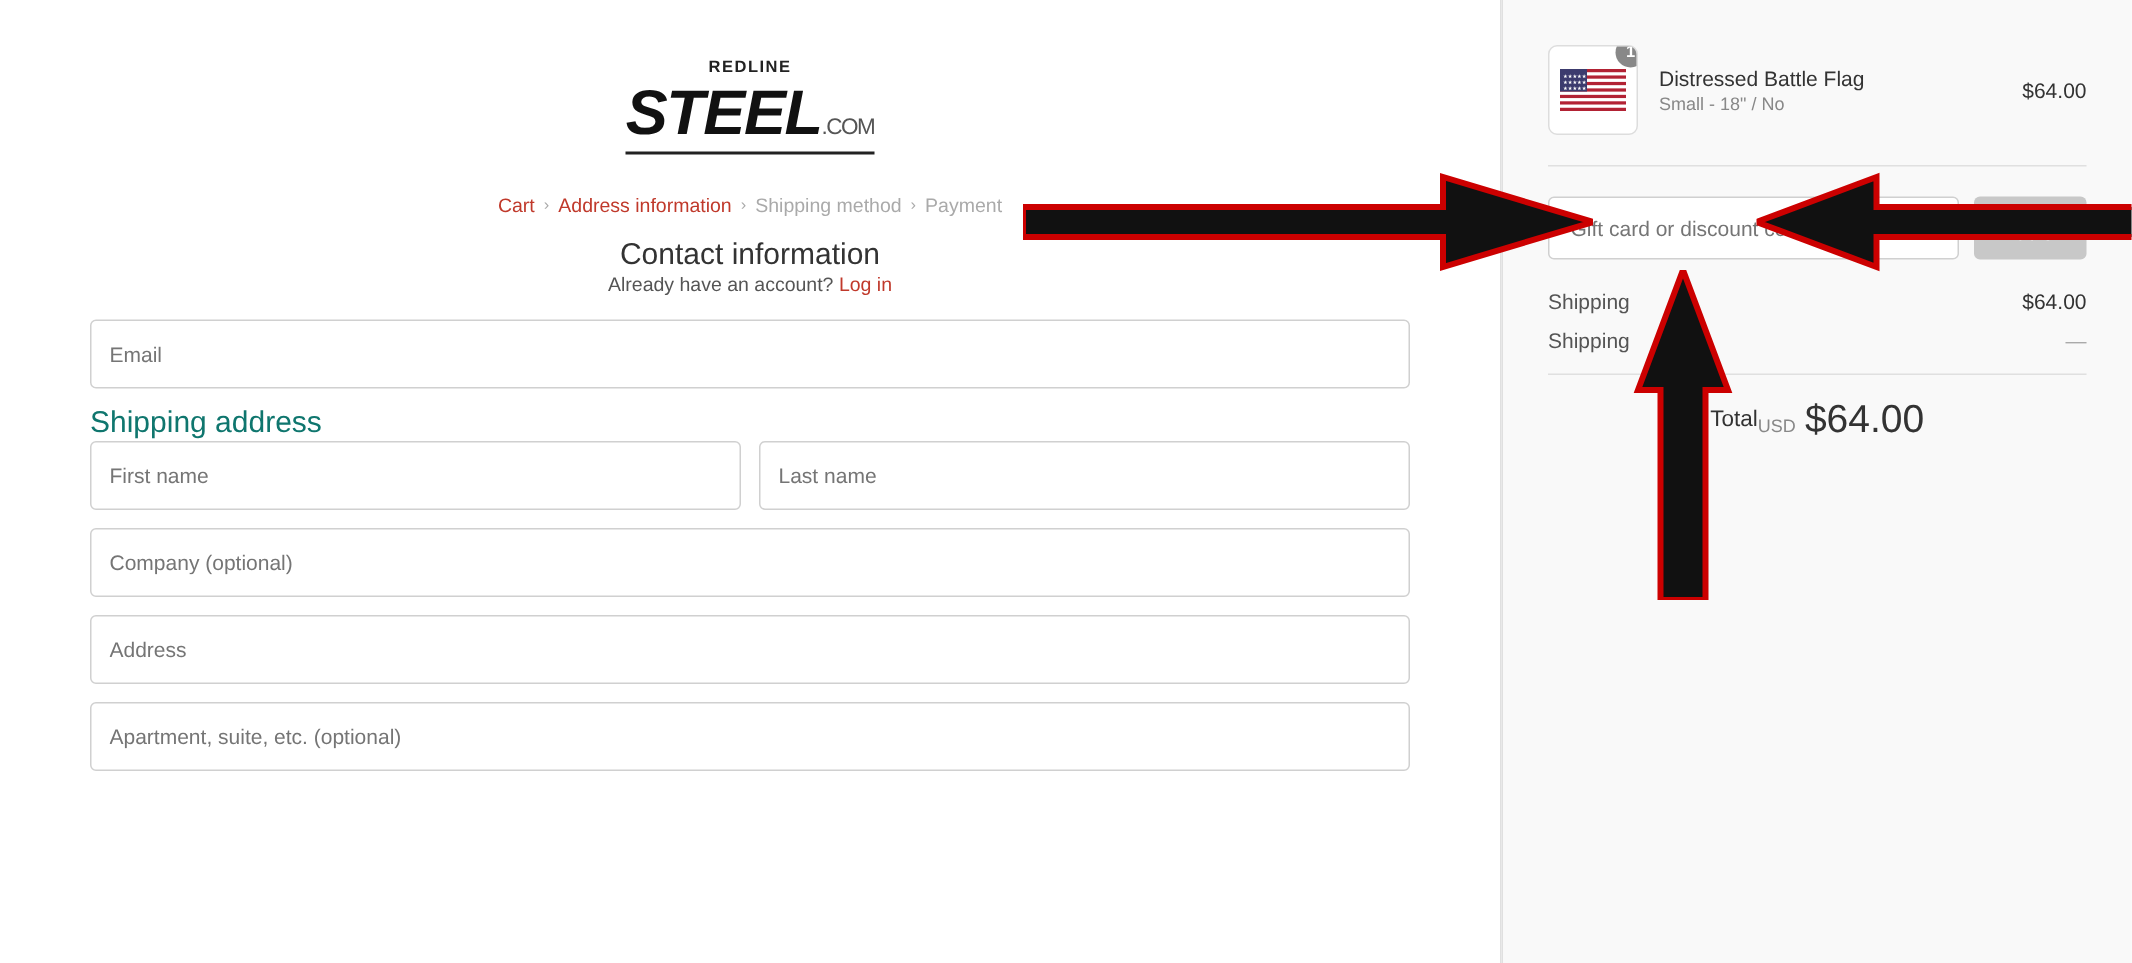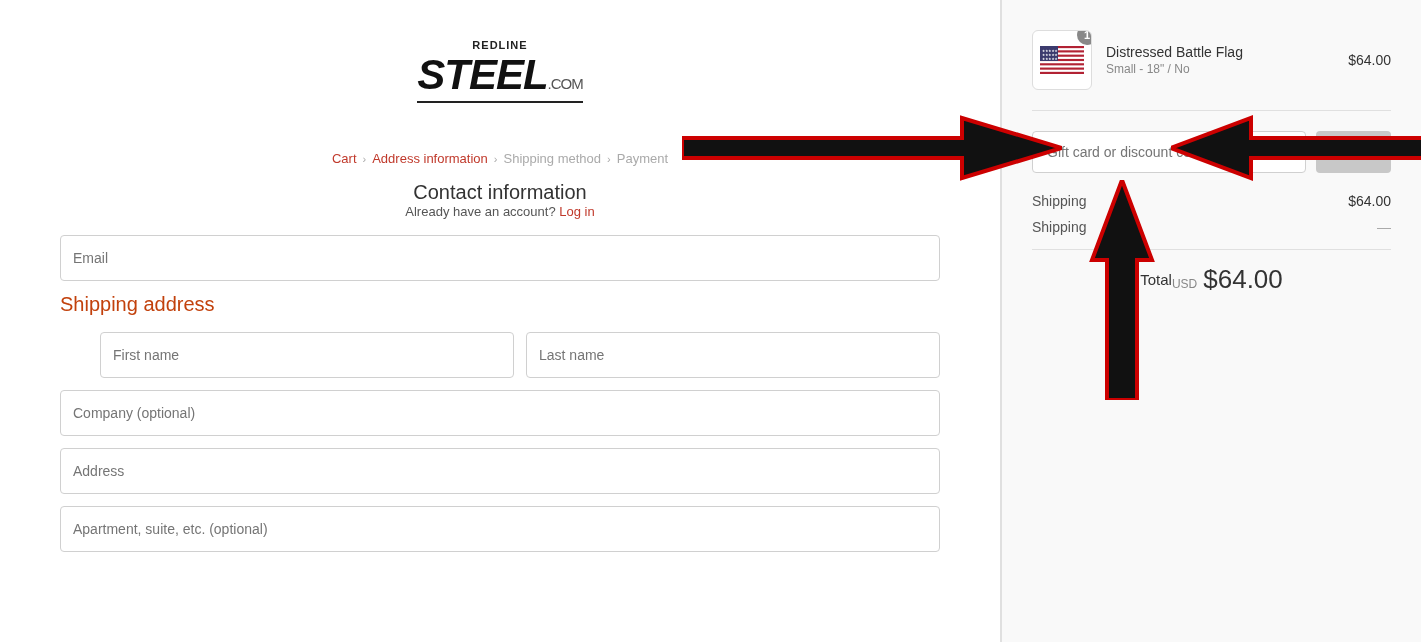--- a/index.html
+++ b/index.html
@@ -16,21 +16,21 @@
     .right-panel {
       width: 420px;
       background: #f9f9f9;
       padding: 30px 30px;
       border-left: 1px solid #e0e0e0;
     }
 
     
     .logo-area {
       text-align: center;
-      margin-bottom: 48px;
+      margin-bottom: 26px;
     }
     .logo-text {
       font-size: 11px;
       font-weight: 700;
       letter-spacing: 1px;
       color: #222;
       display: block;
       line-height: 1;
     }
     .logo-underline {
@@ -118,29 +118,27 @@
     .checkbox-styled::after {
       content: '✓';
       color: #fff;
       font-size: 12px;
       font-weight: bold;
     }
 
     .shipping-title {
       font-size: 20px;
       font-weight: 400;
-      color: #c2410c;
-      margin-bottom: 16px;
+      color: #0f766e;
     }
 
     .name-row {
       display: flex;
       gap: 12px;
       margin-bottom: 12px;
-      margin-left: 40px;
     }
     .name-row .form-input {
       flex: 1;
       margin-bottom: 0;
     }
 
     
     .product-row {
       display: flex;
       align-items: center;

